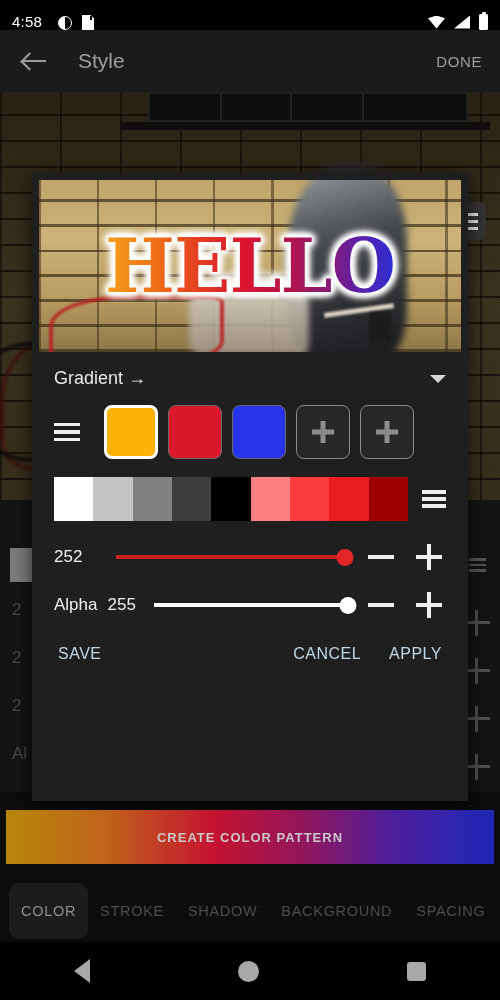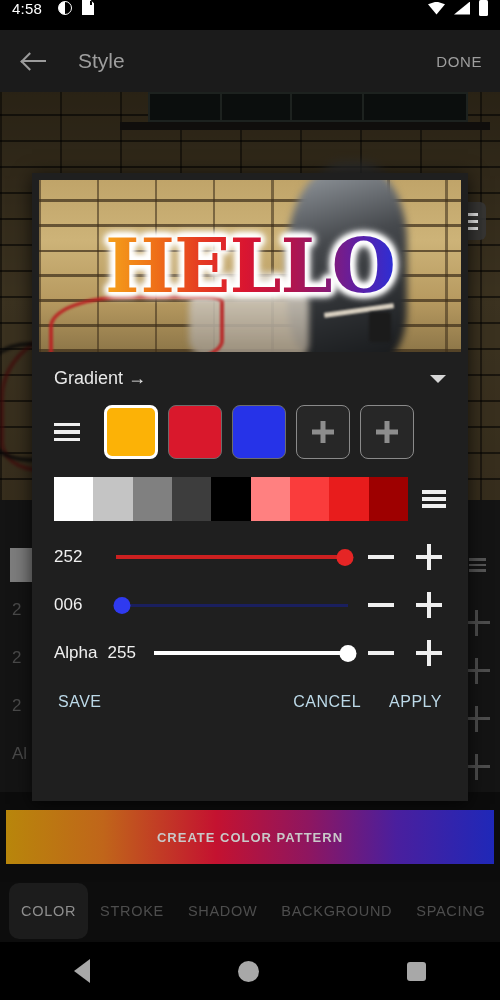--- a/index.html
+++ b/index.html
@@ -7,21 +7,21 @@
     width: 500px; height: 1000px;
     background: #000;
     font-family: "Liberation Sans", sans-serif;
     overflow: hidden;
   }
   .screen { position: relative; width: 500px; height: 1000px; background: #0c0c0c; }
 
   
   .statusbar {
     position: absolute; top: 0; left: 0; width: 500px; height: 30px;
-    background: #000; display: flex; align-items: flex-start;
+    background: #000; display: flex; align-items: flex-end;
     padding: 0 12px; color: #fff;
   }
   .sb-time { font-size: 15px; letter-spacing: .2px; }
   .sb-left-icons { display: flex; align-items: center; gap: 10px; margin-left: 16px; }
   .sb-spacer { flex: 1; }
   .sb-right-icons { display: flex; align-items: center; gap: 9px; }
   .ic-contrast { width: 14px; height: 14px; border-radius: 50%;
     background: linear-gradient(90deg, #fff 50%, #000 50%); border: 1.6px solid #fff; }
   .ic-sd { width: 12px; height: 15px; background: #fff;
     clip-path: polygon(0 0, 70% 0, 100% 22%, 100% 100%, 0 100%); position: relative; }
@@ -374,30 +374,20 @@
         <div class="sl-track-wrap">
           <div class="sl-track" style="background:#4a1414"></div>
           <div class="sl-fill" style="background:#cc2020;width:98.8%"></div>
           <div class="sl-thumb" style="background:#e52525;left:98.8%"></div>
         </div>
         <div class="sl-minus"></div>
         <div class="sl-plus"></div>
       </div>
 
 
-      <div class="slider-row">
-        <div class="sl-val">006</div>
-        <div class="sl-track-wrap">
-          <div class="sl-track" style="background:#1a1f5e"></div>
-          <div class="sl-fill" style="background:#2a33cc;width:2.4%"></div>
-          <div class="sl-thumb" style="background:#2f3af0;left:2.4%"></div>
-        </div>
-        <div class="sl-minus"></div>
-        <div class="sl-plus"></div>
-      </div>
 
       <div class="slider-row">
         <div class="sl-val alpha">
           <span>Alpha</span>
           <span>255</span>
         </div>
         <div class="sl-track-wrap">
           <div class="sl-track" style="background:#ffffff"></div>
           <div class="sl-fill" style="background:#ffffff;width:100%"></div>
           <div class="sl-thumb" style="background:#ffffff;left:100%"></div>

